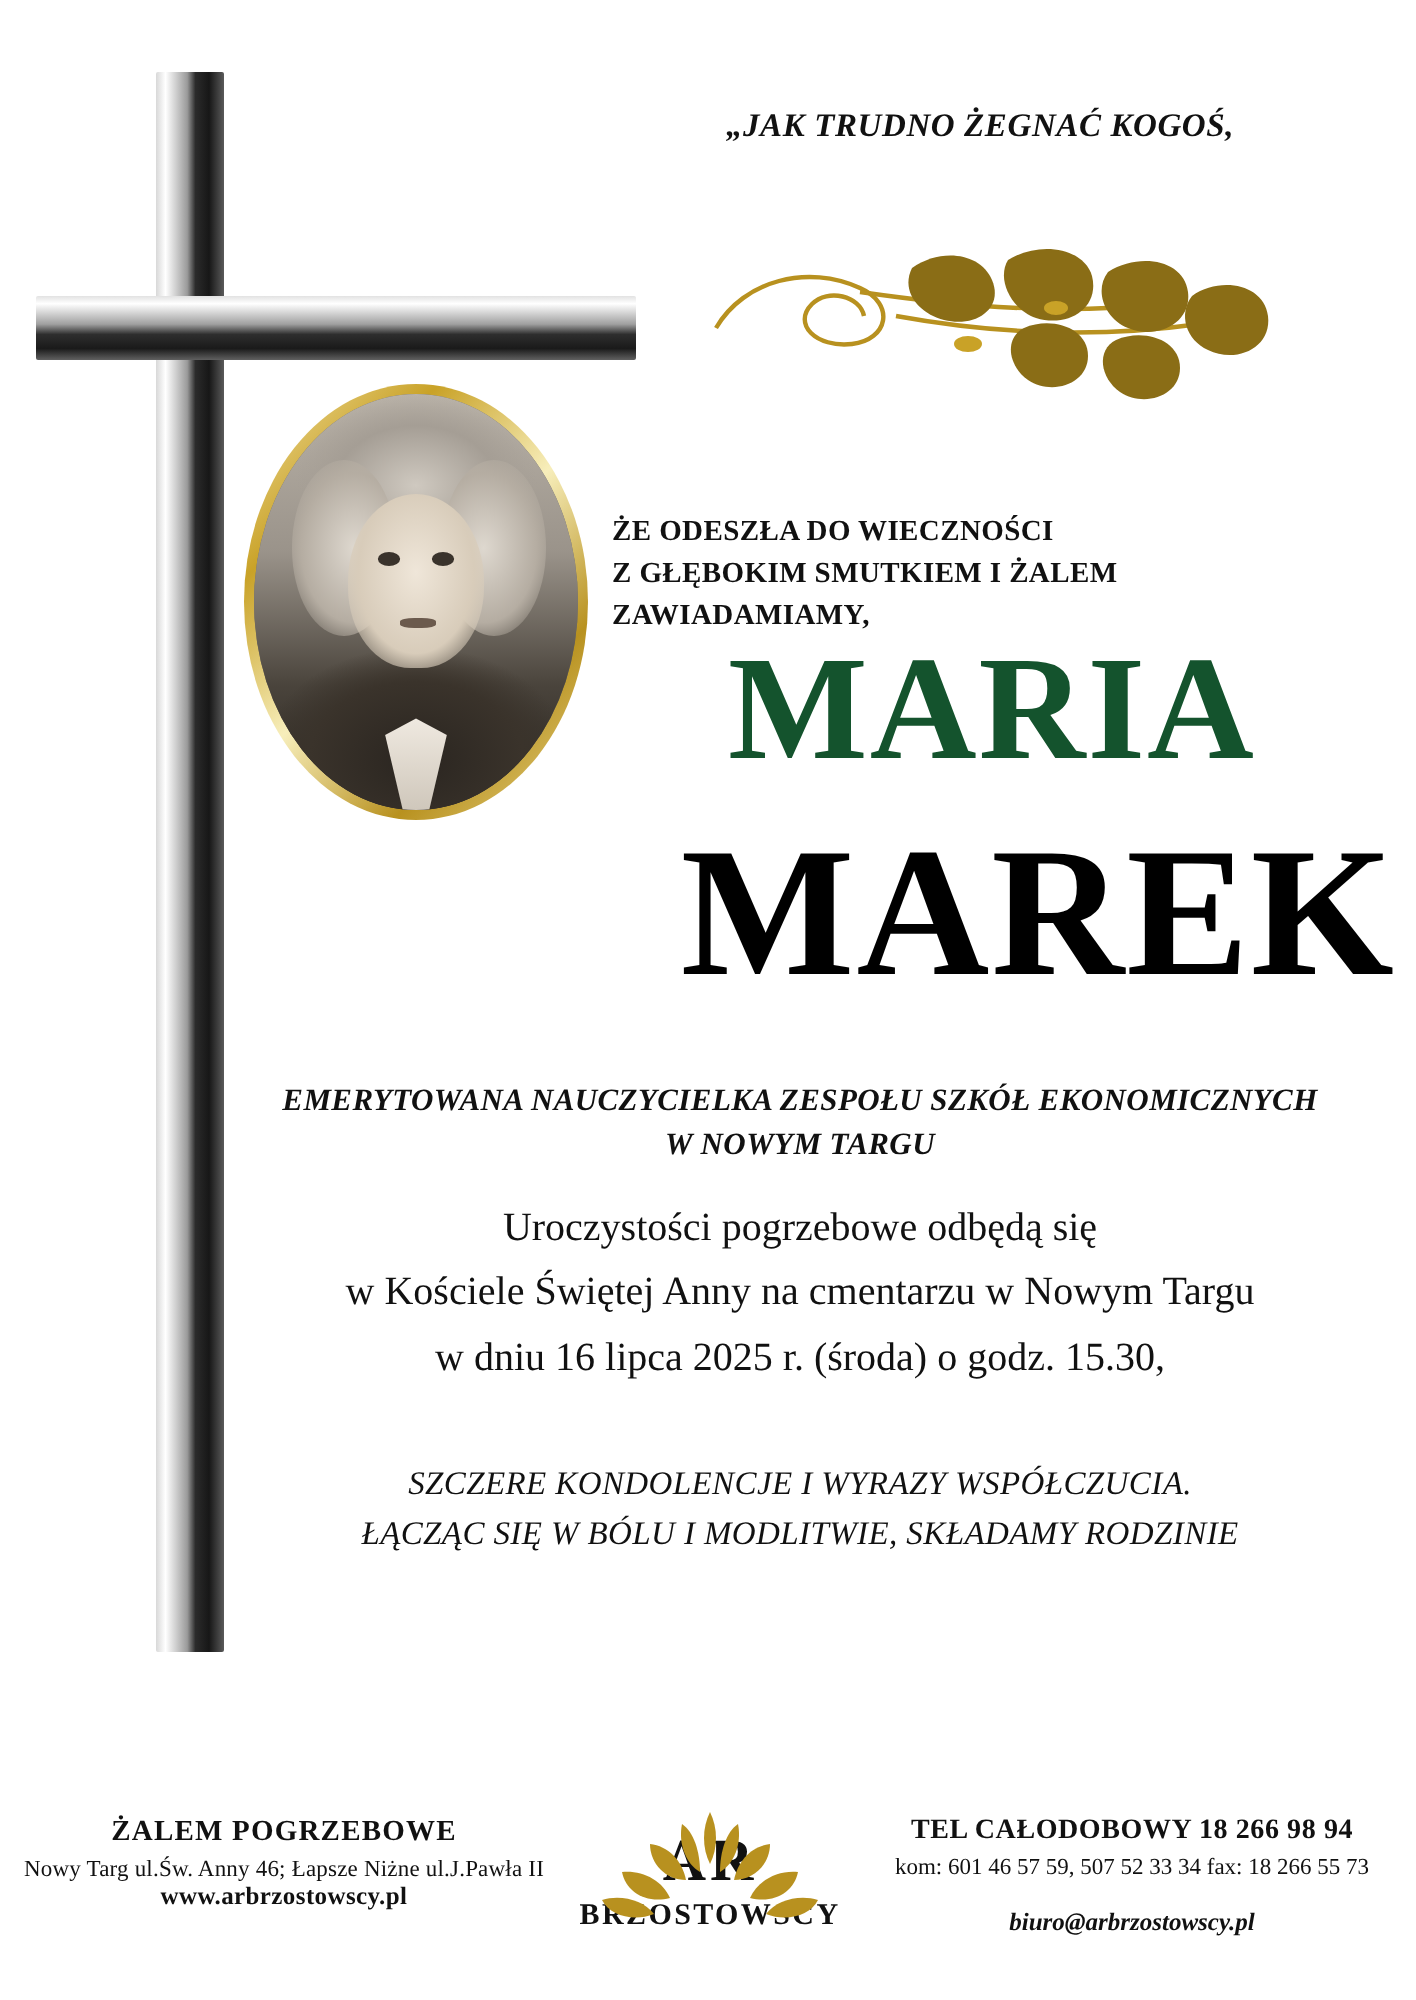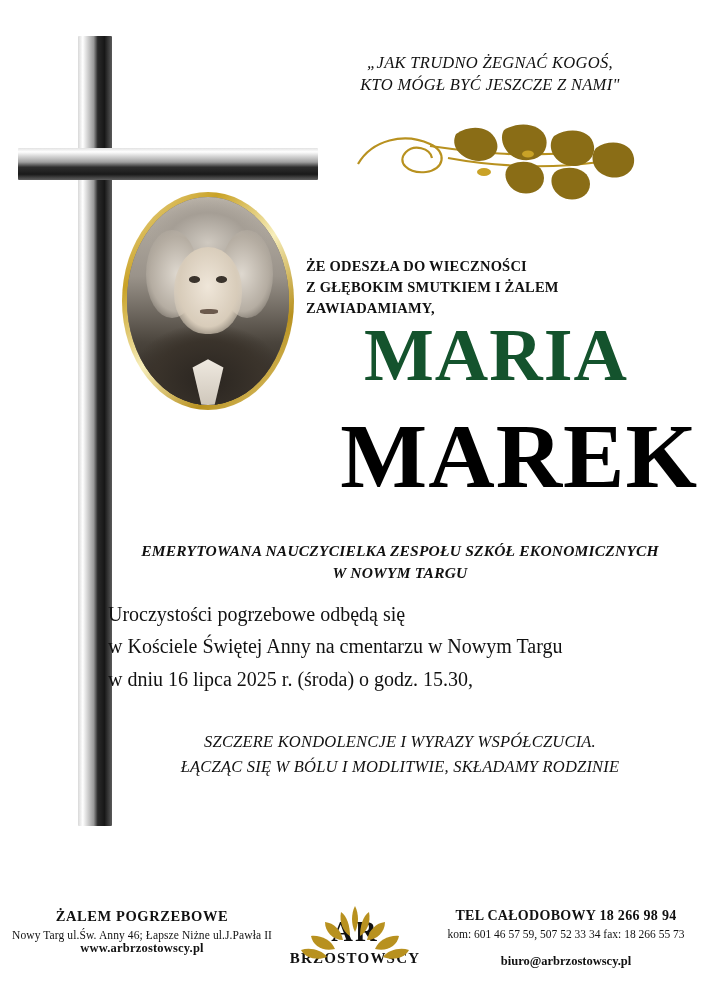--- a/index.html
+++ b/index.html
@@ -51,21 +51,21 @@
   }
 
   
   .quote {
     position: absolute;
     left: 300px;
     top: 52px;
     width: 380px;
     text-align: center;
     font-style: italic;
-    font-weight: normal;
+    font-weight: bold;
     font-size: 16.5px;
     letter-spacing: 0.3px;
     line-height: 1.32;
     color: #111;
   }
 
   
   .ornament {
     position: absolute;
     left: 352px;
@@ -207,20 +207,21 @@
     font-size: 15.5px;
     line-height: 1.4;
     letter-spacing: 0.2px;
   }
 
   .ceremony {
     position: absolute;
     left: 108px;
     top: 598px;
     width: 584px;
+    text-align: center;
     font-size: 20px;
     line-height: 1.62;
   }
 
   .condolence {
     position: absolute;
     left: 108px;
     top: 730px;
     width: 584px;
     text-align: center;
@@ -286,20 +287,21 @@
     letter-spacing: 0.3px;
   }
   .footer-right .fr-sub {
     font-size: 11.5px;
     margin-top: 4px;
   }
   .footer-right .fr-mail {
     font-weight: bold;
     font-size: 12.5px;
     margin-top: 14px;
+    font-style: italic;
   }
   .logo {
     position: absolute;
     left: 282px;
     top: 2px;
     width: 146px;
     text-align: center;
   }
   .logo-ar {
     font-size: 30px;
@@ -328,21 +330,20 @@
 
 <div class="page">
 
   <div class="cross">
     <div class="cross-vert"></div>
     <div class="cross-horiz"></div>
   </div>
 
   <div class="quote">
     <div>„JAK TRUDNO ŻEGNAĆ KOGOŚ,</div>
-    <div>KTO MÓGŁ BYĆ JESZCZE Z NAMI"</div>
   </div>
 
   <div class="ornament">
     <svg width="300" height="90" viewBox="0 0 300 90" xmlns="http://www.w3.org/2000/svg">
       <g fill="none" stroke="#b8911f" stroke-width="2.2">
         <path d="M6 46 C20 22, 52 14, 78 26 C96 34, 92 52, 74 54 C56 56, 44 44, 54 34 C62 26, 78 30, 80 40"></path>
         <path d="M78 28 C120 34, 170 40, 230 34"></path>
         <path d="M96 40 C140 48, 190 52, 248 44"></path>
       </g>
       <g fill="#8a6d16">

